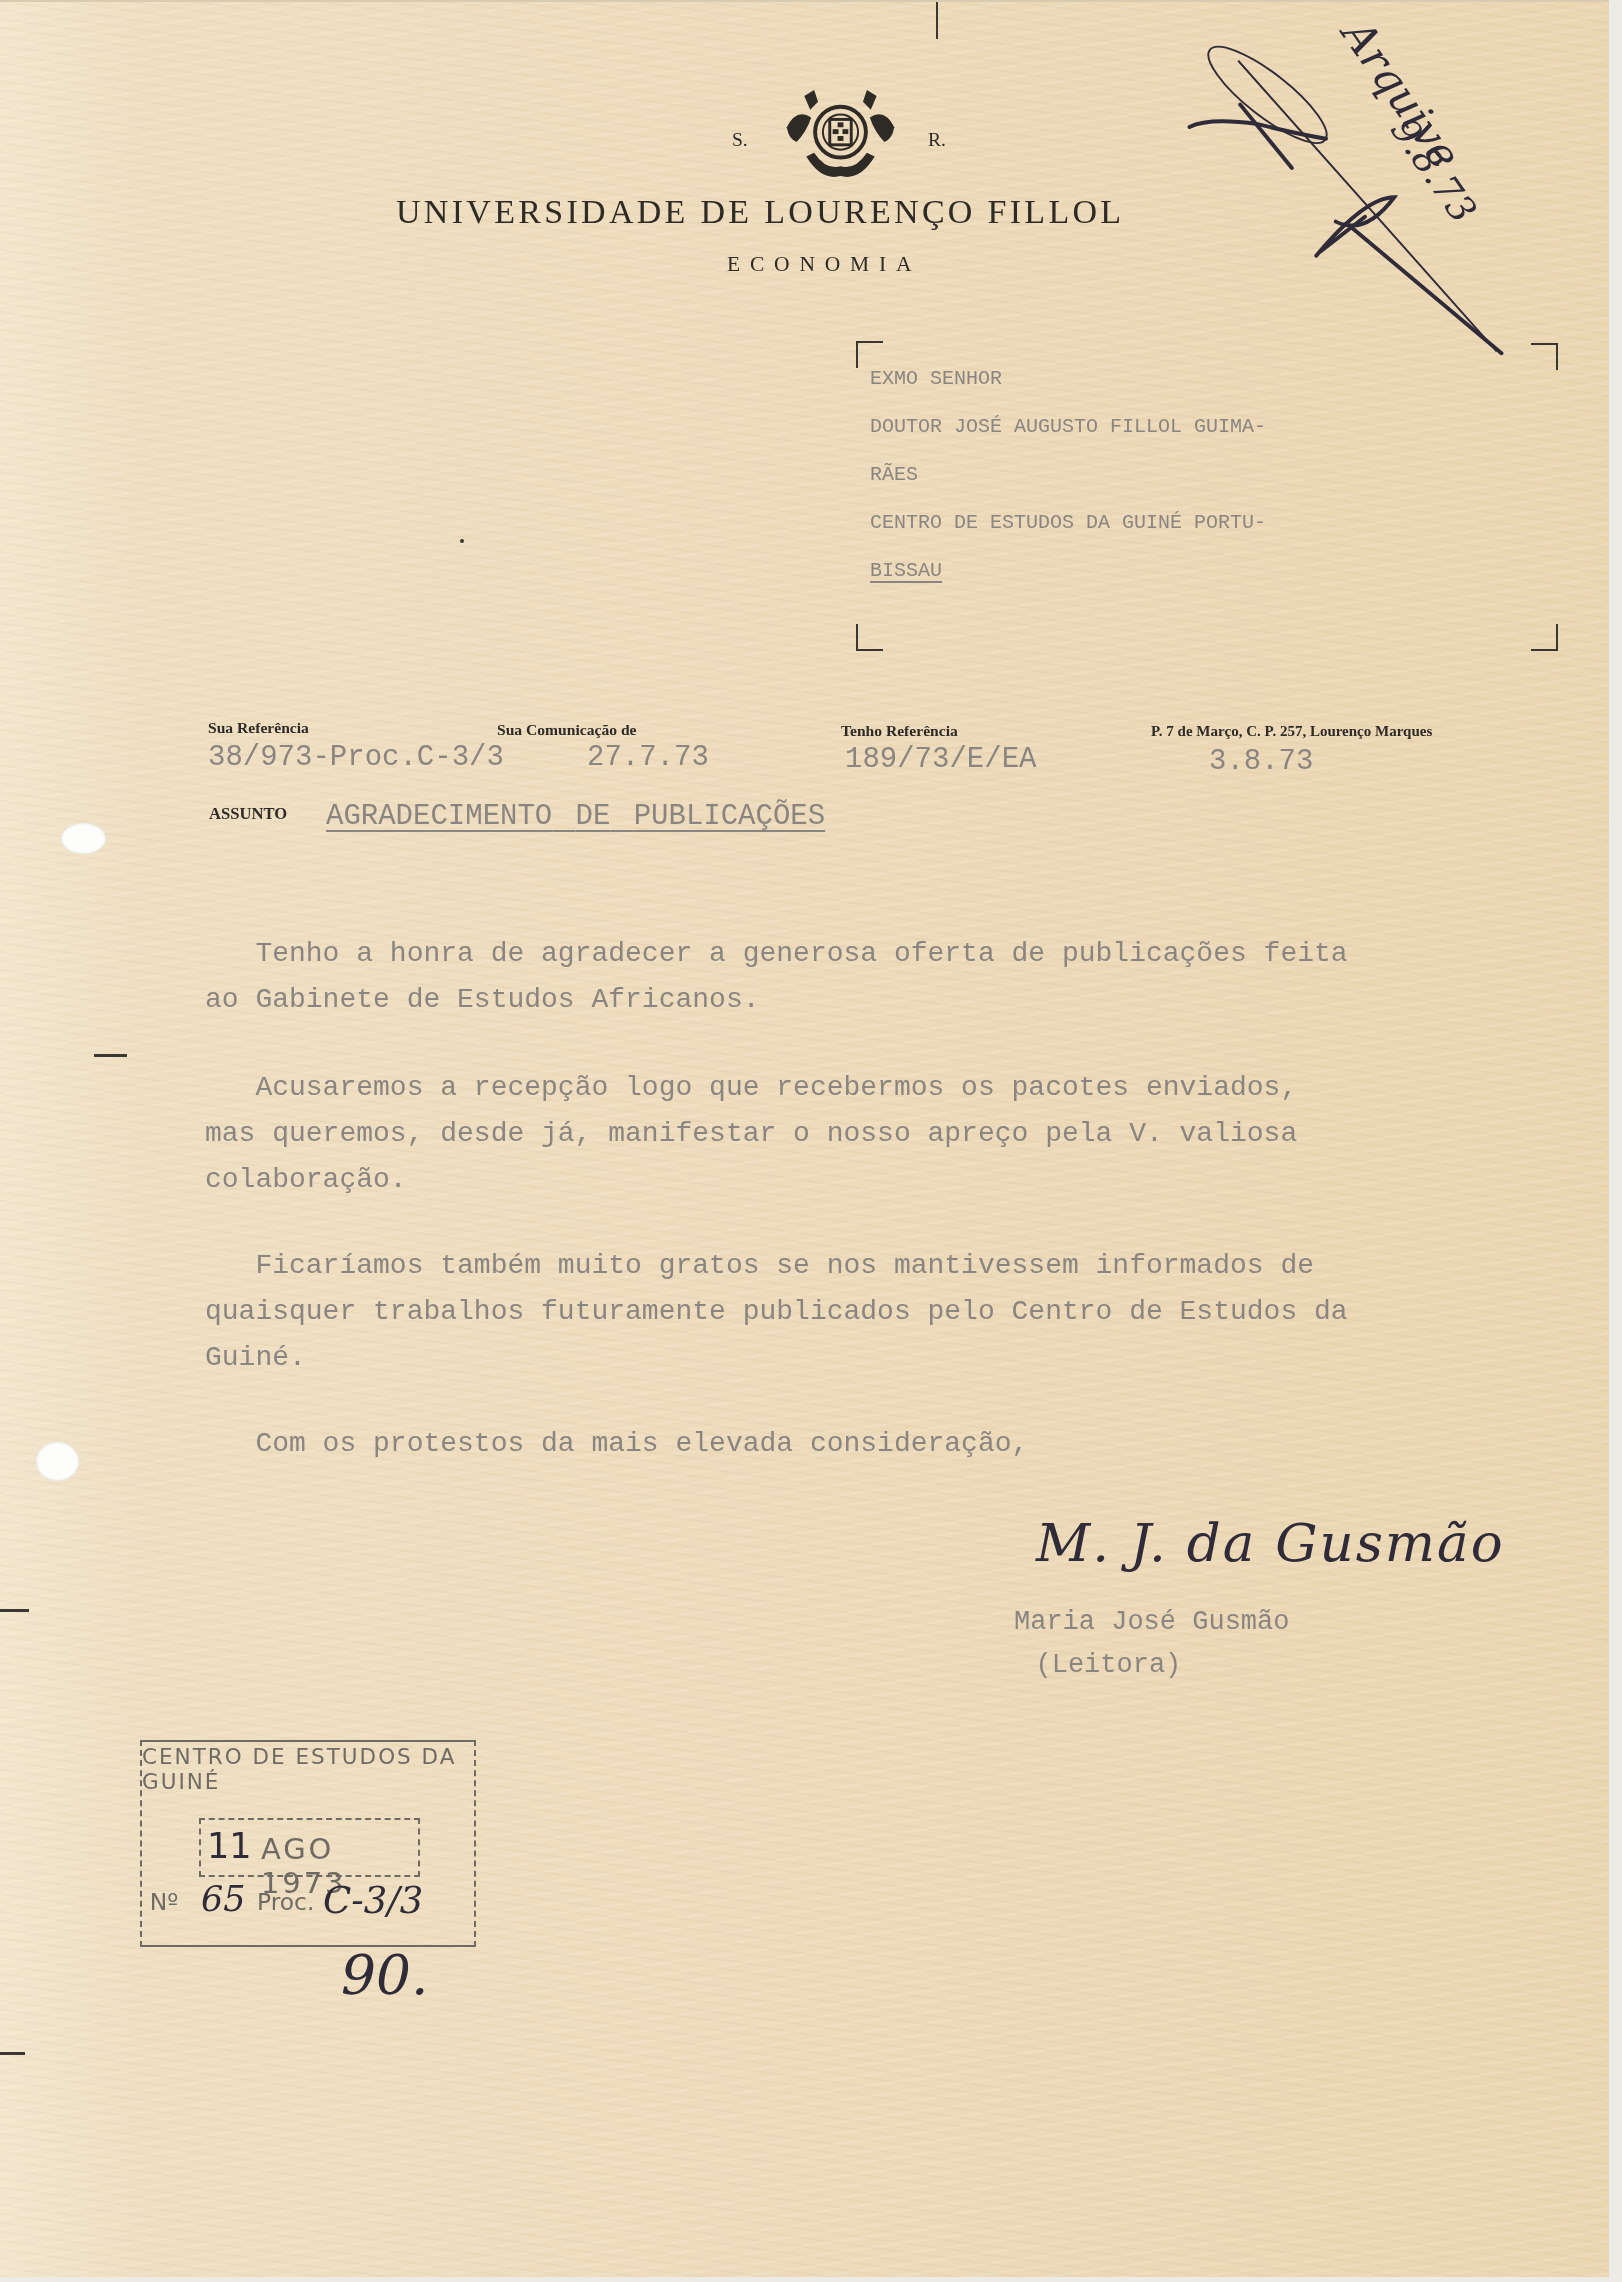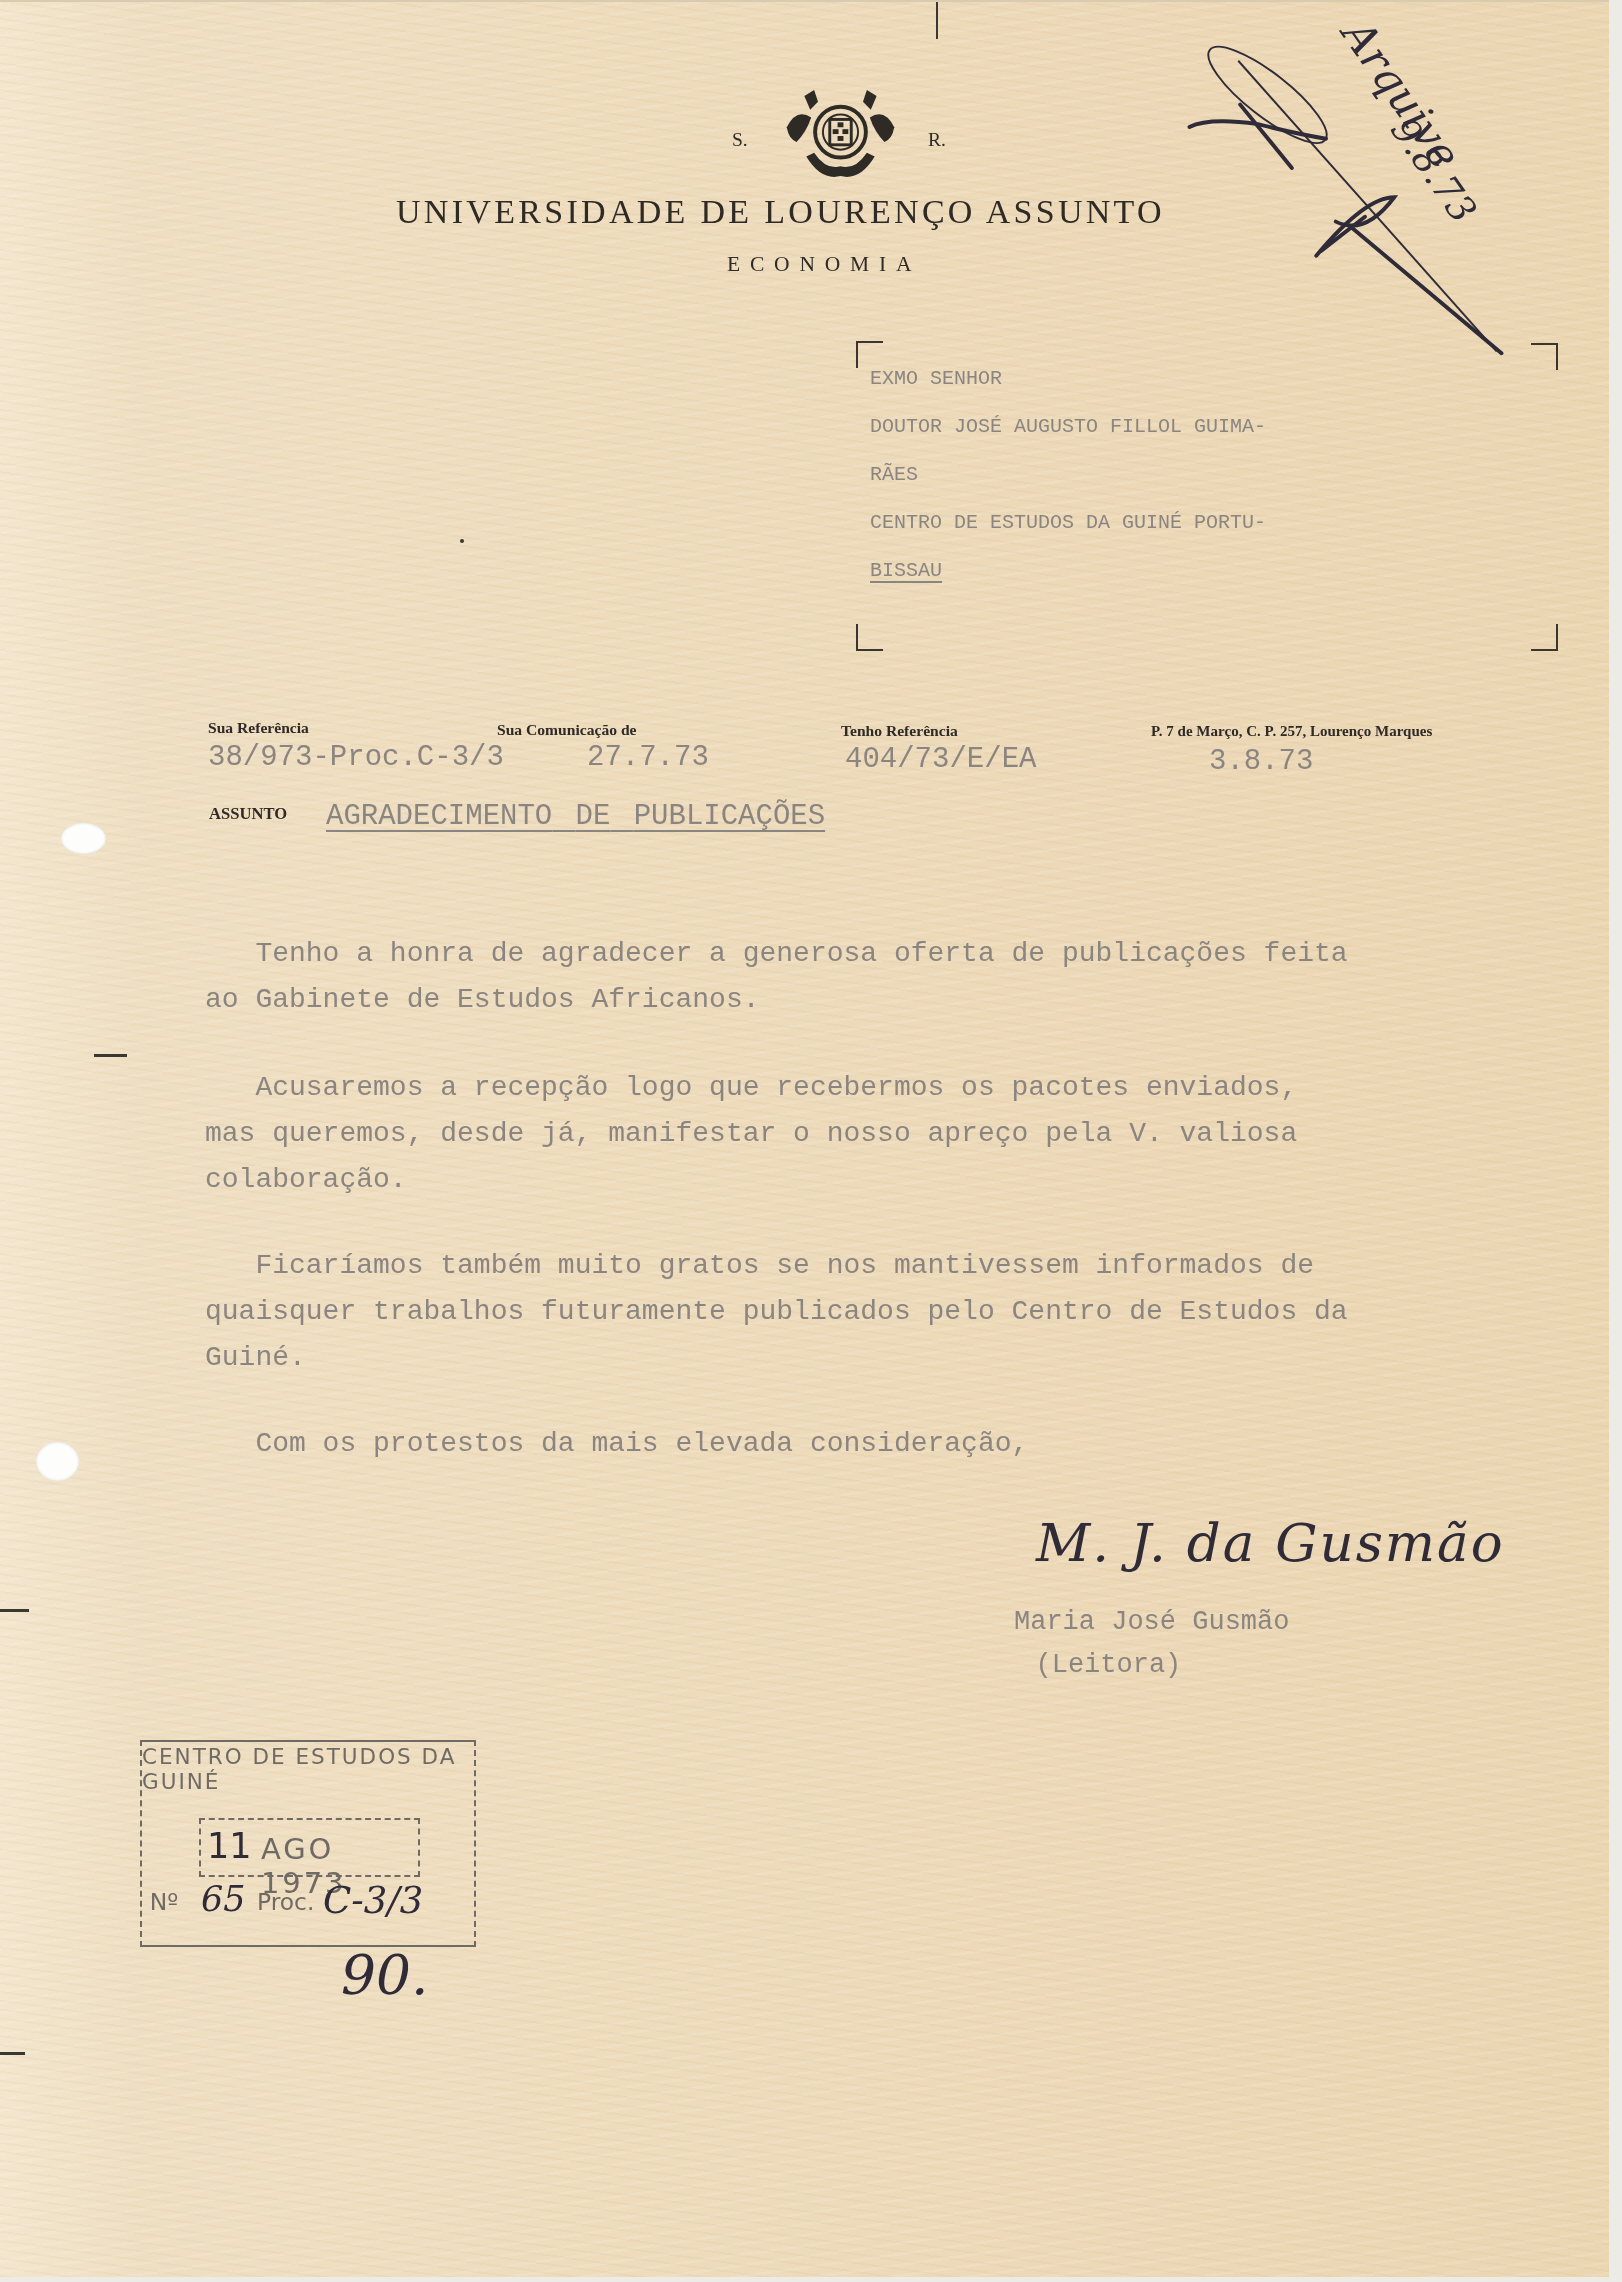--- a/index.html
+++ b/index.html
@@ -89,21 +89,21 @@
     <circle cx="65" cy="45" r="18" fill="none" stroke="#2e2a26" stroke-width="2"></circle>
     <rect x="54" y="32" width="22" height="26" fill="none" stroke="#2e2a26" stroke-width="3"></rect>
     <g fill="#2e2a26">
         <rect x="62" y="35" width="6" height="5"></rect>
         <rect x="57" y="42" width="6" height="5"></rect>
         <rect x="67" y="42" width="6" height="5"></rect>
         <rect x="62" y="49" width="6" height="5"></rect>
       </g>
   </svg>
   <div class="abs serif sr-r">R.</div>
-  <div class="abs serif uni">UNIVERSIDADE DE LOURENÇO ASSUNTO</div>
+  <div class="abs serif uni">UNIVERSIDADE DE LOURENÇO FILLOL</div>
   <div class="abs serif dept">ECONOMIA</div>
 
   <svg class="abs" style="left:1170px;top:0;width:390px;height:371px" viewBox="0 0 400 380">
     <g fill="none" stroke="#2f2b38" stroke-width="4" stroke-linecap="round">
       <path d="M20 128 Q40 118 90 125 Q130 135 160 140"></path>
       <path d="M72 105 L125 170"></path>
       <path d="M155 255 L200 220"></path>
       <path d="M150 260 Q200 200 230 200 Q200 240 170 225"></path>
       <path d="M185 230 L340 360"></path>
     </g>
@@ -123,21 +123,21 @@
   <div class="corner c-br"></div>
   <div class="abs mono addr"><div>EXMO SENHOR</div><div>DOUTOR JOSÉ AUGUSTO FILLOL GUIMA-</div><div>RÃES</div><div>CENTRO DE ESTUDOS DA GUINÉ PORTU-</div><div><span class="u">BISSAU</span></div></div>
 
   <div class="abs serif lbl" style="left:208px;top:717px">Sua Referência</div>
   <div class="abs mono val" style="left:208px;top:739px">38/973-Proc.C-3/3</div>
 
   <div class="abs serif lbl" style="left:497px;top:719px">Sua Comunicação de</div>
   <div class="abs mono val" style="left:587px;top:739px">27.7.73</div>
 
   <div class="abs serif lbl" style="left:841px;top:720px">Tenho Referência</div>
-  <div class="abs mono val" style="left:845px;top:741px">404/73/E/EA</div>
+  <div class="abs mono val" style="left:845px;top:741px">189/73/E/EA</div>
 
   <div class="abs serif lbl" style="left:1151px;top:721px;font-size:15px">P. 7 de Março, C. P. 257, Lourenço Marques</div>
   <div class="abs mono val" style="left:1209px;top:743px">3.8.73</div>
 
   <div class="abs serif lbl" style="left:209px;top:802px;font-size:16.6px">ASSUNTO</div>
   <div class="abs mono val" style="left:326px;top:798px;text-decoration:underline;text-decoration-thickness:2px;text-underline-offset:5.9px;word-spacing:5.9px"><span>AGRADECIMENTO</span> <span>DE</span> <span>PUBLICAÇÕES</span></div>
 
   <div class="abs mono para" style="top:929px">   Tenho a honra de agradecer a generosa oferta de publicações feita
 ao Gabinete de Estudos Africanos.</div>
   <div class="abs mono para" style="top:1063px">   Acusaremos a recepção logo que recebermos os pacotes enviados,

